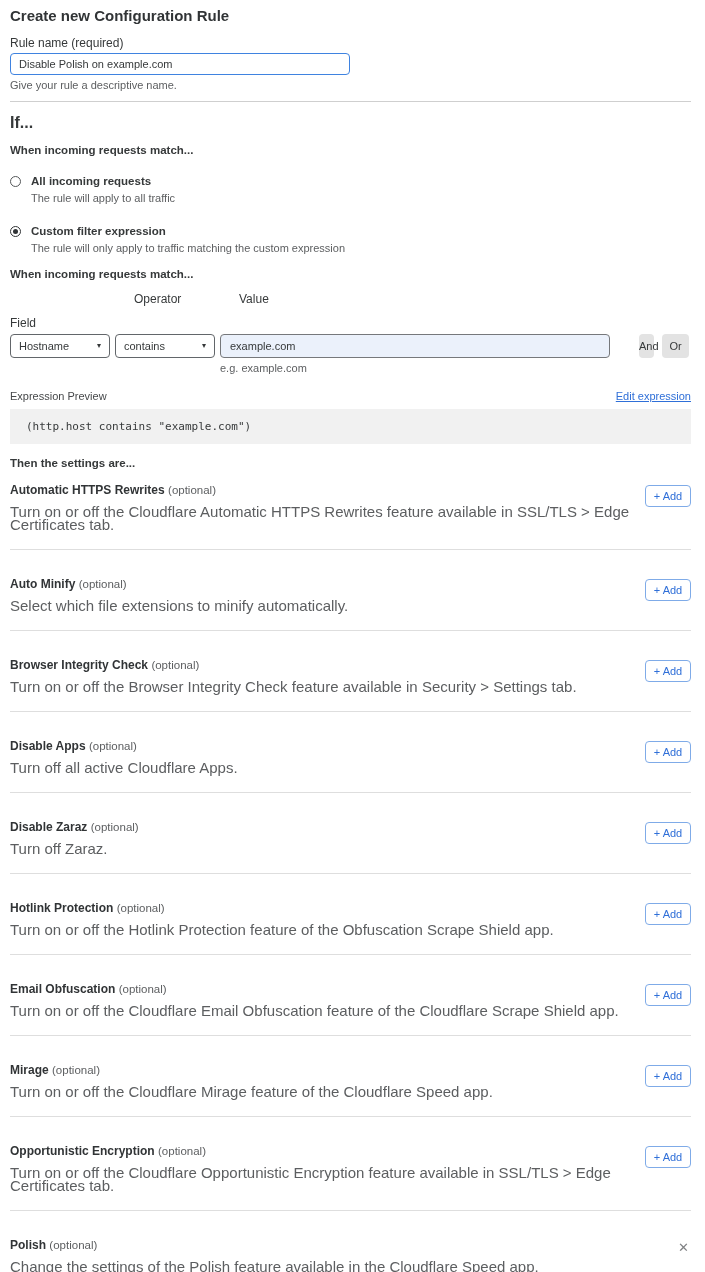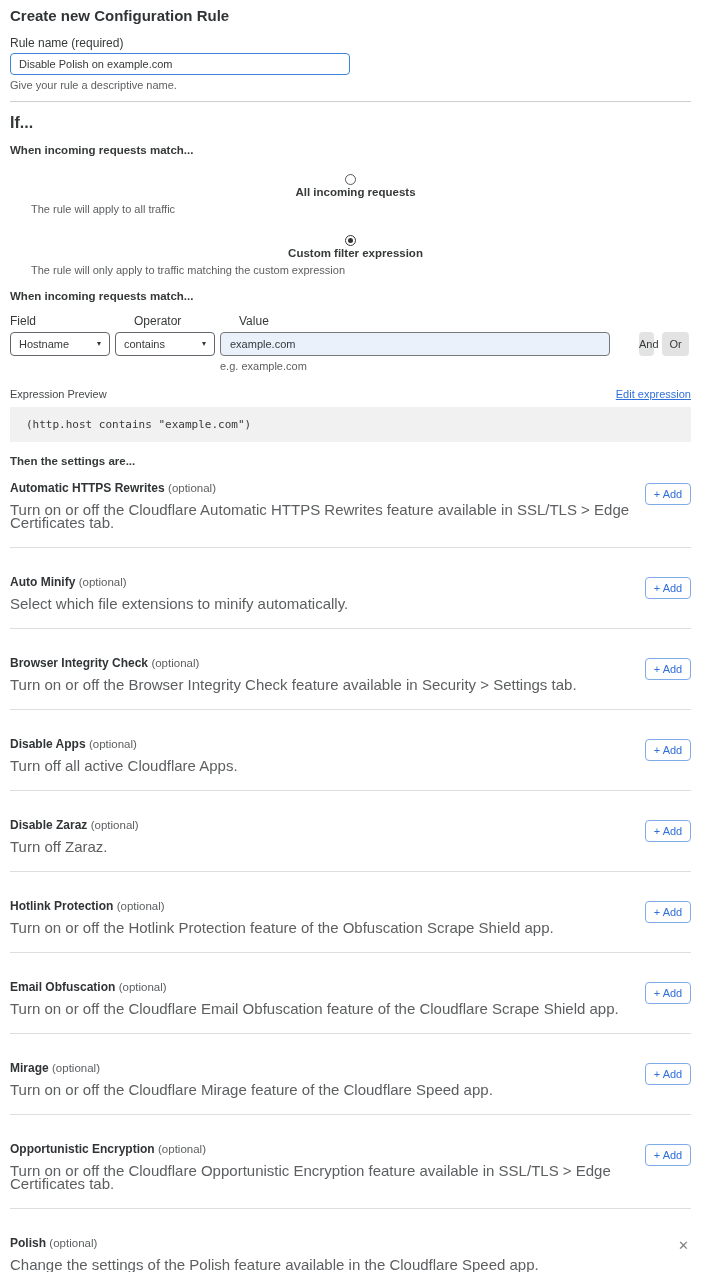--- a/index.html
+++ b/index.html
@@ -26,35 +26,35 @@
   }
   .rule-name-helper { margin-top: 4px; }
 
   .divider { border: none; border-top: 1px solid #cfcfcf; margin-top: 9px; }
 
   .if-heading { font-size: 16px; font-weight: bold; margin-top: 13px; line-height: 16px; }
   .match-label { font-size: 11.5px; font-weight: bold; margin-top: 13px; line-height: 13px; }
 
   .radio-option { margin-top: 17px; }
   .radio-option + .radio-option { margin-top: 19px; }
-  .radio-row { display: flex; align-items: center; flex-direction: column; }
+  .radio-row { display: flex; align-items: center; }
   .radio-circle {
     width: 11px; height: 11px; border-radius: 50%;
     border: 1px solid #55585a; background: #fff; flex: 0 0 auto;
     display: inline-flex; align-items: center; justify-content: center;
   }
   .radio-circle.checked { border-color: #313436; }
   .radio-circle.checked::after {
     content: ""; width: 5px; height: 5px; border-radius: 50%; background: #313436;
   }
   .radio-label { font-size: 11.5px; font-weight: bold; margin-left: 10px; line-height: 14px; }
   .radio-desc { font-size: 11px; color: #5c5e60; margin: 4px 0 0 21px; line-height: 13px; }
 
   .builder-labels { display: flex; margin-top: 11px; }
-  .builder-labels .lbl-field { width: 124px; }
+  .builder-labels .lbl-field { width: 124px; margin-top: 24px; }
   .builder-labels .lbl-operator { width: 105px; }
   .builder-row { display: flex; margin-top: 4px; align-items: center; }
   .select-control {
     position: relative; height: 24px; border: 1px solid #62666a; border-radius: 4px;
     background: #fff; display: flex; align-items: center; padding: 0 8px;
     font-size: 11px; color: #36393a; cursor: pointer;
   }
   .select-field, .select-operator { width: 100px; margin-right: 5px; }
   .select-caret {
     position: absolute; right: 8px; top: 50%; transform: translateY(-50%);

